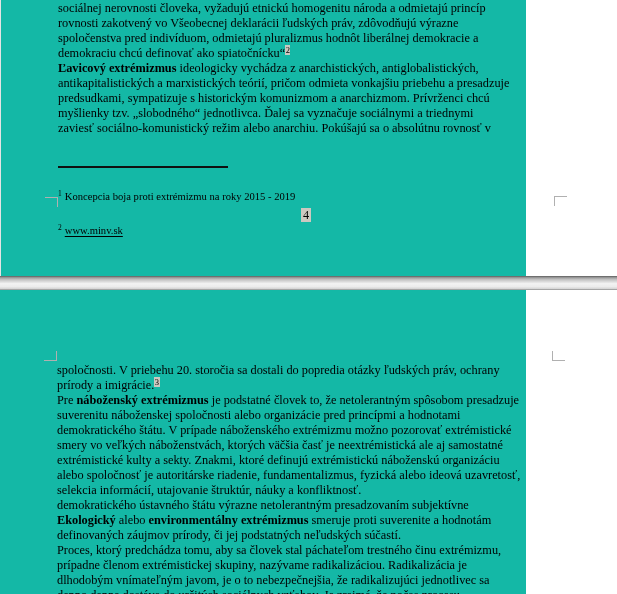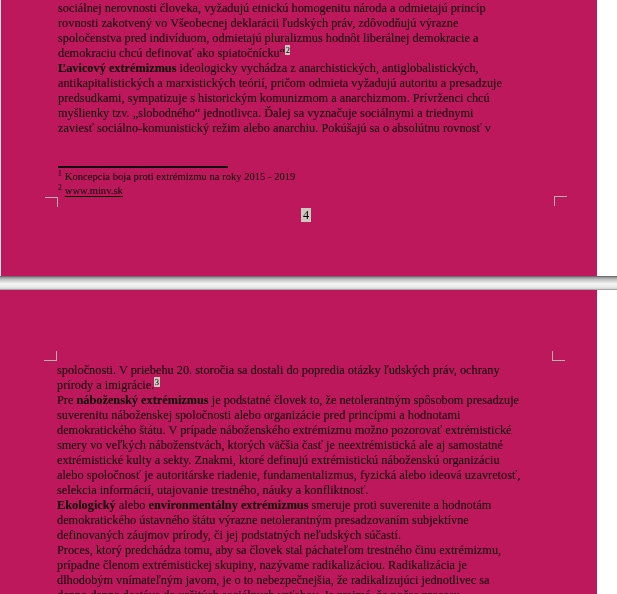--- a/index.html
+++ b/index.html
@@ -1,41 +1,41 @@
 <!DOCTYPE html>
 <html><head>
 <meta charset="utf-8">
 <style>
   html,body{margin:0;padding:0;background:#ffffff;}
   .stage{
     position:relative;width:617px;height:594px;overflow:hidden;
     background:#ffffff;color:#000;
     font-family:"Liberation Serif", serif;
   }
-  .page{position:absolute;left:0;width:597px;background:#be185d;}
+  .page{position:absolute;left:0;width:526px;background:#14b8a6;}
   .page1{top:0;height:276px;border-left:1px solid #e4e4e4;box-sizing:border-box;}
   .page2{top:290px;height:304px;}
   .body-text{position:absolute;left:57px;top:1px;font-size:12.3px;line-height:15px;white-space:nowrap;}
   .p2body{top:73px;}
   .tline{height:15px;}
   .seg{}
   .b{font-weight:bold;}
   .sup{font-size:8.5px;position:relative;top:-4px;line-height:0;}
   .shade{background:#ccc8c0;padding:0 0.5px;}
   .wavy{
     text-decoration-line:underline;
     text-decoration-style:wavy;
     text-decoration-color:#c9282d;
     text-decoration-thickness:1px;
     text-underline-offset:2px;
     text-decoration:underline;
   }
   .fn-sep{position:absolute;left:57px;top:166px;width:170px;height:2px;background:#101010;}
   .footnotes{position:absolute;left:57px;top:170px;font-size:10.6px;line-height:13.8px;white-space:nowrap;}
-  .fnline{height:13.8px;}
+  .fnline{height:13.8px;margin-top:20px;}
   .fnmark{font-size:7.5px;position:relative;top:-4px;margin-right:3px;line-height:0;}
   .pagenum-row{position:absolute;left:57px;top:208px;width:496px;text-align:center;font-size:12.3px;line-height:15px;}
   .field{background:#ccc8c0;padding:0 1.5px;}
   .crop{position:absolute;width:13px;height:10px;box-sizing:border-box;}
   .crop-bl{left:44px;top:197px;border-top:1px solid #b0b0b0;border-right:1px solid #b0b0b0;}
   .crop-br{left:553px;top:196px;border-top:1px solid #b0b0b0;border-left:1px solid #b0b0b0;}
   .crop-tl{left:44px;top:61px;border-bottom:1px solid #b0b0b0;border-right:1px solid #b0b0b0;}
   .crop-tr{left:552px;top:61px;border-bottom:1px solid #b0b0b0;border-left:1px solid #b0b0b0;}
   .page-gap{
     position:absolute;left:0;top:276px;width:617px;height:14px;box-sizing:border-box;
@@ -48,21 +48,21 @@
 
 <div class="stage">
 
   <section class="page page1">
     <div class="body-text" id="p1-body">
         <div class="tline"><span class="seg">sociálnej nerovnosti človeka, vyžadujú etnickú homogenitu národa a odmietajú princíp</span></div>
         <div class="tline"><span class="seg">rovnosti zakotvený vo Všeobecnej deklarácii ľudských práv, zdôvodňujú výrazne</span></div>
         <div class="tline"><span class="seg">spoločenstva pred indivíduom, odmietajú pluralizmus hodnôt liberálnej demokracie a</span></div>
         <div class="tline"><span class="seg">demokraciu chcú definovať ako spiatočnícku“</span><span class="seg sup shade">2</span></div>
         <div class="tline"><span class="seg b">Ľavicový extrémizmus</span><span class="seg"> ideologicky vychádza z anarchistických, antiglobalistických,</span></div>
-        <div class="tline"><span class="seg">antikapitalistických a marxistických teórií, pričom odmieta vyžadujú autoritu a presadzuje</span></div>
+        <div class="tline"><span class="seg">antikapitalistických a marxistických teórií, pričom odmieta vonkajšiu priebehu a presadzuje</span></div>
         <div class="tline"><span class="seg">predsudkami, sympatizuje s historickým komunizmom a anarchizmom. Prívrženci chcú</span></div>
         <div class="tline"><span class="seg">myšlienky tzv. „slobodného“ jednotlivca. Ďalej sa vyznačuje sociálnymi a triednymi</span></div>
         <div class="tline"><span class="seg">zaviesť sociálno-komunistický režim alebo anarchiu. Pokúšajú sa o absolútnu rovnosť v</span></div>
       </div>
     <div class="fn-sep"></div>
     <div class="footnotes" id="p1-footnotes">
         <div class="fnline"><span class="fnmark">1</span><span class="seg">Koncepcia boja proti extrémizmu na roky 2015 - 2019</span></div>
         <div class="fnline"><span class="fnmark">2</span><span class="seg wavy">www.minv.sk</span></div>
       </div>
     <div class="crop crop-bl"></div>
@@ -79,23 +79,23 @@
     <div class="crop crop-tr"></div>
     <div class="body-text p2body" id="p2-body">
         <div class="tline"><span class="seg">spoločnosti. V priebehu 20. storočia sa dostali do popredia otázky ľudských práv, ochrany</span></div>
         <div class="tline"><span class="seg">prírody a imigrácie.</span><span class="seg sup shade">3</span></div>
         <div class="tline"><span class="seg">Pre </span><span class="seg b">náboženský extrémizmus</span><span class="seg"> je podstatné človek to, že netolerantným spôsobom presadzuje</span></div>
         <div class="tline"><span class="seg">suverenitu náboženskej spoločnosti alebo organizácie pred princípmi a hodnotami</span></div>
         <div class="tline"><span class="seg">demokratického štátu. V prípade náboženského extrémizmu možno pozorovať extrémistické</span></div>
         <div class="tline"><span class="seg">smery vo veľkých náboženstvách, ktorých väčšia časť je neextrémistická ale aj samostatné</span></div>
         <div class="tline"><span class="seg">extrémistické kulty a sekty. Znakmi, ktoré definujú extrémistickú náboženskú organizáciu</span></div>
         <div class="tline"><span class="seg">alebo spoločnosť je autoritárske riadenie, fundamentalizmus, fyzická alebo ideová uzavretosť,</span></div>
-        <div class="tline"><span class="seg">selekcia informácií, utajovanie trestného, náuky a konfliktnosť.</span></div>
+        <div class="tline"><span class="seg">selekcia informácií, utajovanie štruktúr, náuky a konfliktnosť.</span></div>
+        <div class="tline"><span class="seg">demokratického ústavného štátu výrazne netolerantným presadzovaním subjektívne</span></div>
         <div class="tline"><span class="seg b">Ekologický</span><span class="seg"> alebo </span><span class="seg b">environmentálny extrémizmus</span><span class="seg"> smeruje proti suverenite a hodnotám</span></div>
-        <div class="tline"><span class="seg">demokratického ústavného štátu výrazne netolerantným presadzovaním subjektívne</span></div>
         <div class="tline"><span class="seg">definovaných záujmov prírody, či jej podstatných neľudských súčastí.</span></div>
         <div class="tline"><span class="seg">Proces, ktorý predchádza tomu, aby sa človek stal páchateľom trestného činu extrémizmu,</span></div>
         <div class="tline"><span class="seg">prípadne členom extrémistickej skupiny, nazývame radikalizáciou. Radikalizácia je</span></div>
         <div class="tline"><span class="seg">dlhodobým vnímateľným javom, je o to nebezpečnejšia, že radikalizujúci jednotlivec sa</span></div>
         <div class="tline"><span class="seg">denno denne dostáva do určitých sociálnych vzťahov. Je zrejmé, že počas procesu</span></div>
       </div>
   </section>
 
 </div>
 

